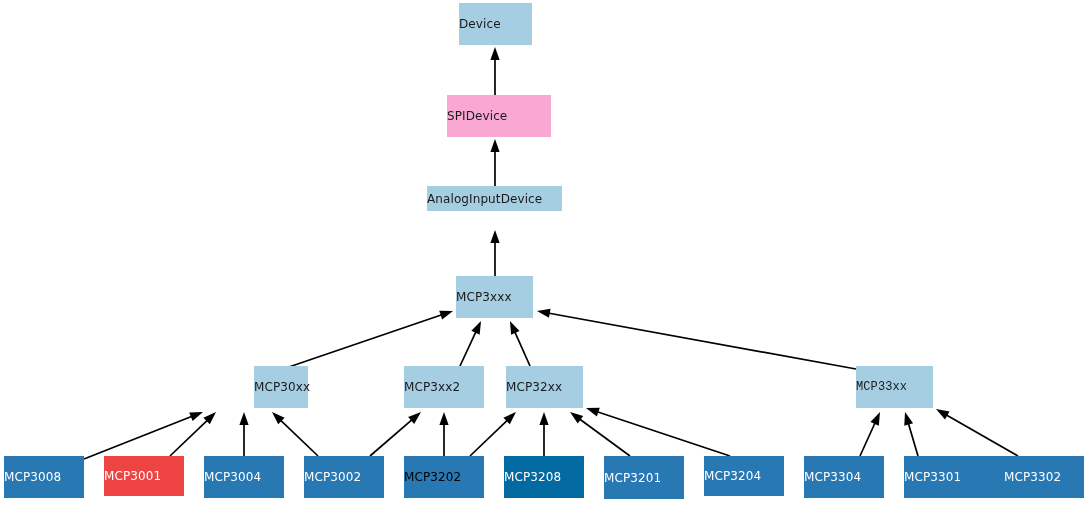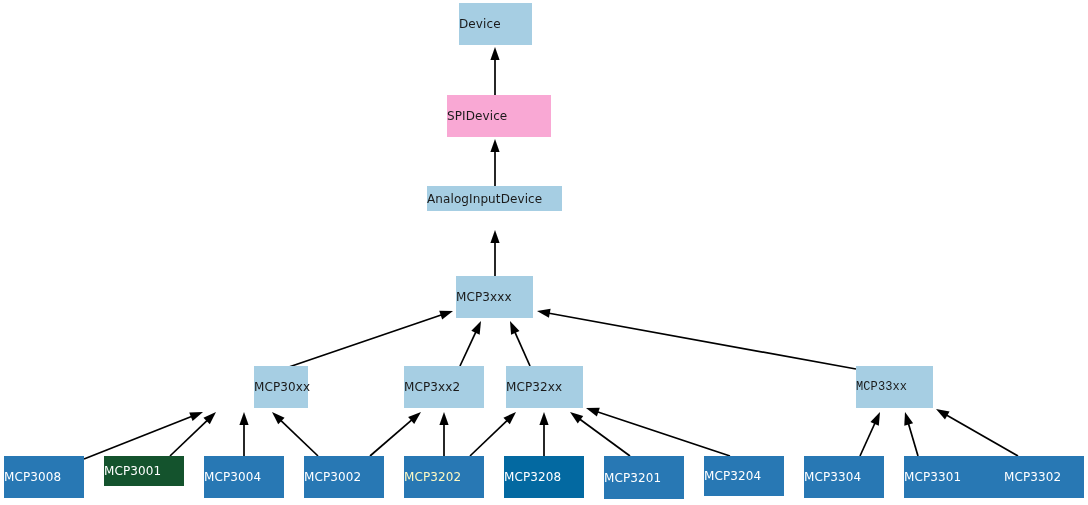--- a/index.html
+++ b/index.html
@@ -113,30 +113,30 @@
       </div>
       <div class="node base" style="left: 506px; top: 366px; width: 77px; height: 42px; background: rgb(166, 206, 227); color: rgb(26, 26, 26);">
         <span>MCP32xx</span>
       </div>
       <div class="node base" style="left: 856px; top: 366px; width: 77px; height: 42px; background: rgb(166, 206, 227); color: rgb(26, 26, 26); font-family: Liberation Mono, monospace;">
         <span>MCP33xx</span>
       </div>
       <div class="node leaf" style="left: 4px; top: 456px; width: 80px; height: 42px; background: rgb(40, 120, 180); color: rgb(255, 255, 255);">
         <span>MCP3008</span>
       </div>
-      <div class="node leaf" style="left: 104px; top: 456px; width: 80px; height: 30px; background: #14532d; color: rgb(255, 255, 255);">
+      <div class="node leaf" style="left: 104px; top: 456px; width: 80px; height: 40px; background: #ef4444; color: rgb(255, 255, 255);">
         <span>MCP3001</span>
       </div>
       <div class="node leaf" style="left: 204px; top: 456px; width: 80px; height: 42px; background: rgb(40, 120, 180); color: rgb(255, 255, 255);">
         <span>MCP3004</span>
       </div>
       <div class="node leaf" style="left: 304px; top: 456px; width: 80px; height: 42px; background: rgb(40, 120, 180); color: rgb(255, 255, 255);">
         <span>MCP3002</span>
       </div>
-      <div class="node leaf" style="left: 404px; top: 456px; width: 80px; height: 42px; background: rgb(40, 120, 180); color: #fef9c3;">
+      <div class="node leaf" style="left: 404px; top: 456px; width: 80px; height: 42px; background: rgb(40, 120, 180); color: #000000;">
         <span>MCP3202</span>
       </div>
       <div class="node leaf" style="left: 504px; top: 456px; width: 80px; height: 42px; background: #0369a1; color: rgb(255, 255, 255);">
         <span>MCP3208</span>
       </div>
       <div class="node leaf" style="left: 604px; top: 456px; width: 80px; height: 43px; background: rgb(40, 120, 180); color: rgb(255, 255, 255);">
         <span>MCP3201</span>
       </div>
       <div class="node leaf" style="left: 704px; top: 456px; width: 80px; height: 40px; background: rgb(40, 120, 180); color: rgb(255, 255, 255);">
         <span>MCP3204</span>

